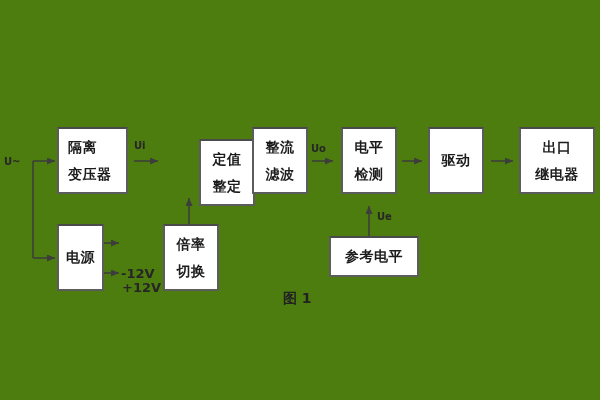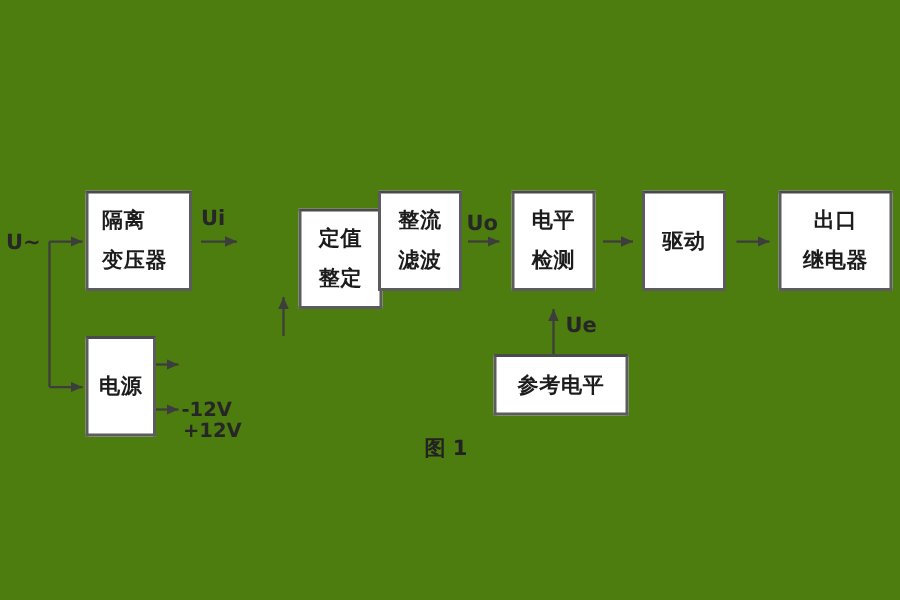--- a/index.html
+++ b/index.html
@@ -13,21 +13,21 @@
     position:absolute; box-sizing:border-box;
     border:2px solid #5c5c5c; border-top-color:#4a4a4a;
     background:#ffffff;
     display:flex; flex-direction:column; justify-content:center; align-items:center;
     color:#1c1c1c; font-size:14px; font-weight:600; letter-spacing:0.5px;
   }
   .block span { display:block; line-height:27px; white-space:nowrap; }
   .block.single span { line-height:normal; }
   .block.left-text { align-items:flex-start; padding-left:9px; }
   .lbl {
-    position:absolute; color:#262626; font-size:14px; font-weight:600;
+    position:absolute; color:#262626; font-size:10px; font-weight:600;
     white-space:nowrap; line-height:14px;
   }
   .lbl.small { font-size:13px; }
   .caption {
     position:absolute; left:283px; top:290px;
     color:#222222; font-size:14px; font-weight:600; white-space:nowrap;
   }
 </style>
 </head>
 <body>
@@ -82,20 +82,24 @@
 
   <div class="block" style="left:519px; top:127px; width:76px; height:67px;">
     <span>出口</span>
     <span>继电器</span>
   </div>
 
   <div class="block single" style="left:57px; top:224px; width:47px; height:67px;">
     <span>电源</span>
   </div>
 
+  <div class="block" style="left:163px; top:224px; width:56px; height:67px;">
+    <span>倍率</span>
+    <span>切换</span>
+  </div>
 
   <div class="block single" style="left:329px; top:236px; width:90px; height:41px;">
     <span>参考电平</span>
   </div>
 
   <div class="lbl" style="left:4px;  top:155px;">U~</div>
   <div class="lbl" style="left:134px; top:139px;">Ui</div>
   <div class="lbl" style="left:311px; top:142px;">Uo</div>
   <div class="lbl" style="left:377px; top:210px;">Ue</div>
   <div class="lbl small" style="left:122px; top:237px;margin-top:44px;">+12V</div>

